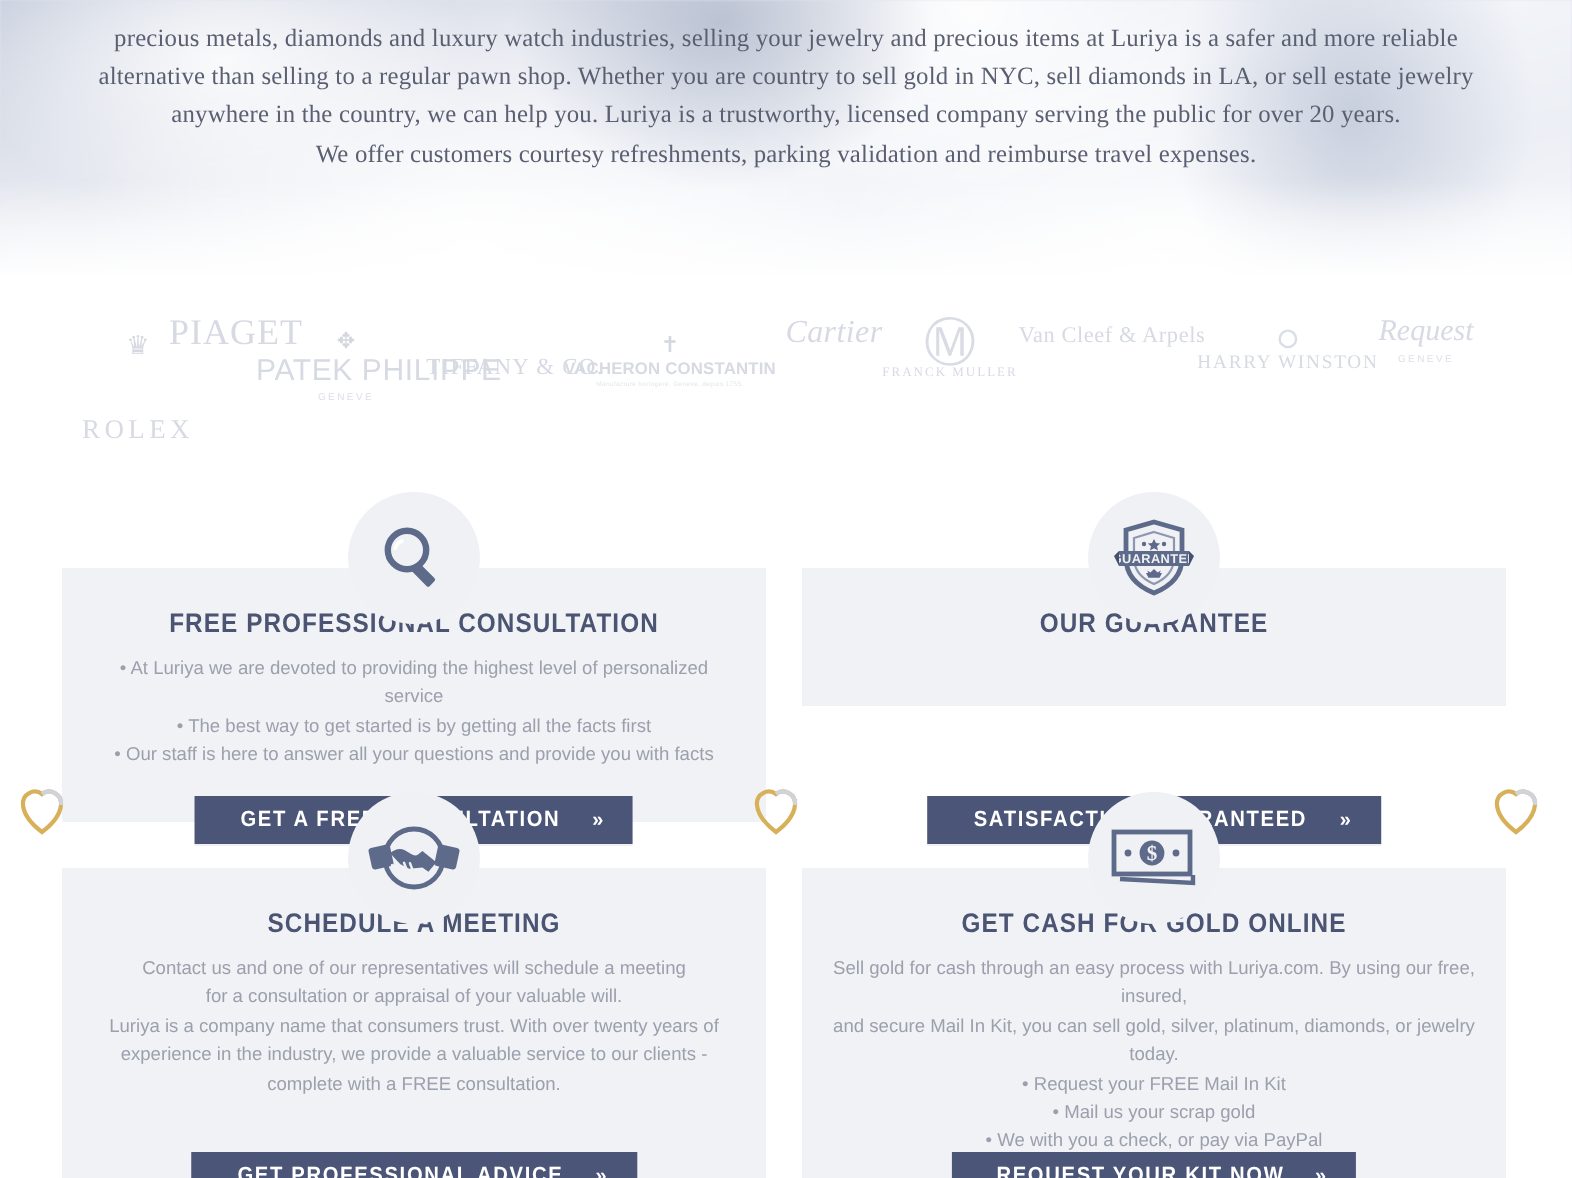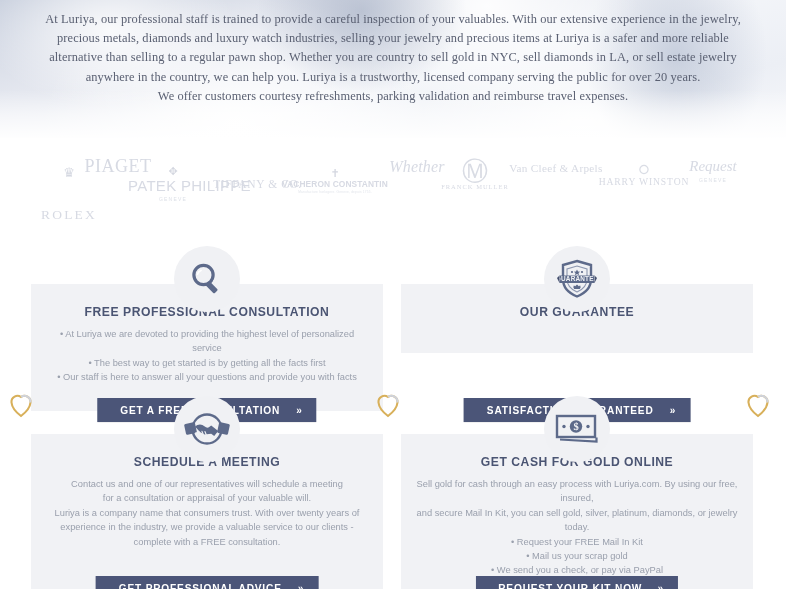--- a/index.html
+++ b/index.html
@@ -230,21 +230,20 @@
   .ring-m  { left: 375px; top: 393px; }
   .ring-r  { left: 745px; top: 393px; }
 </style>
 </head>
 <body>
 
 <div class="hero">
   <div class="hero-bg"></div>
   <div class="hero-fade"></div>
   <div class="hero-copy">
-    <p>At Luriya, our professional staff is trained to provide a careful inspection of your valuables. With our extensive experience in the jewelry,</p>
     <p>precious metals, diamonds and luxury watch industries, selling your jewelry and precious items at Luriya is a safer and more reliable</p>
     <p>alternative than selling to a regular pawn shop. Whether you are country to sell gold in NYC, sell diamonds in LA, or sell estate jewelry</p>
     <p>anywhere in the country, we can help you. Luriya is a trustworthy, licensed company serving the public for over 20 years.</p>
     <p>We offer customers courtesy refreshments, parking validation and reimburse travel expenses.</p>
   </div>
 </div>
 
 <div class="brands">
 
   <div class="brand b-rolex">
@@ -266,21 +265,21 @@
     <span class="bname">TIFFANY &amp; CO.</span>
   </div>
 
   <div class="brand b-vacheron">
     <span class="bmark">✝</span>
     <span class="bname">VACHERON CONSTANTIN</span>
     <span class="btiny">Manufacture horlogere. Geneve, depuis 1755.</span>
   </div>
 
   <div class="brand b-cartier">
-    <span class="bname">Whether</span>
+    <span class="bname">Cartier</span>
   </div>
 
   <div class="brand b-franck">
     <span class="bmark">Ⓜ</span>
     <span class="bname">FRANCK MULLER</span>
   </div>
 
   <div class="brand b-vancleef">
     <span class="bname">Van Cleef &amp; Arpels</span>
   </div>
@@ -383,21 +382,21 @@
         <path d="M6 27.5 L42.5 29.5 L42.5 25.5" fill="none" stroke="#5d6a8a" stroke-width="2.2"></path>
       </svg>
     </div>
     <div class="card-panel">
       <div class="card-title">GET CASH FOR GOLD ONLINE</div>
       <div class="card-body">
         <span class="line">Sell gold for cash through an easy process with Luriya.com. By using our free, insured,</span>
         <span class="line">and secure Mail In Kit, you can sell gold, silver, platinum, diamonds, or jewelry today.</span>
         <span class="line">• Request your FREE Mail In Kit</span>
         <span class="line">• Mail us your scrap gold</span>
-        <span class="line">• We send you a check, or pay via PayPal</span>
+        <span class="line">• We with you a check, or pay via PayPal</span>
       </div>
     </div>
     <button class="card-cta">
       <span class="cta-label">REQUEST YOUR KIT NOW</span>
       <span class="cta-arrow">»</span>
     </button>
   </div>
 
 </div>
 

